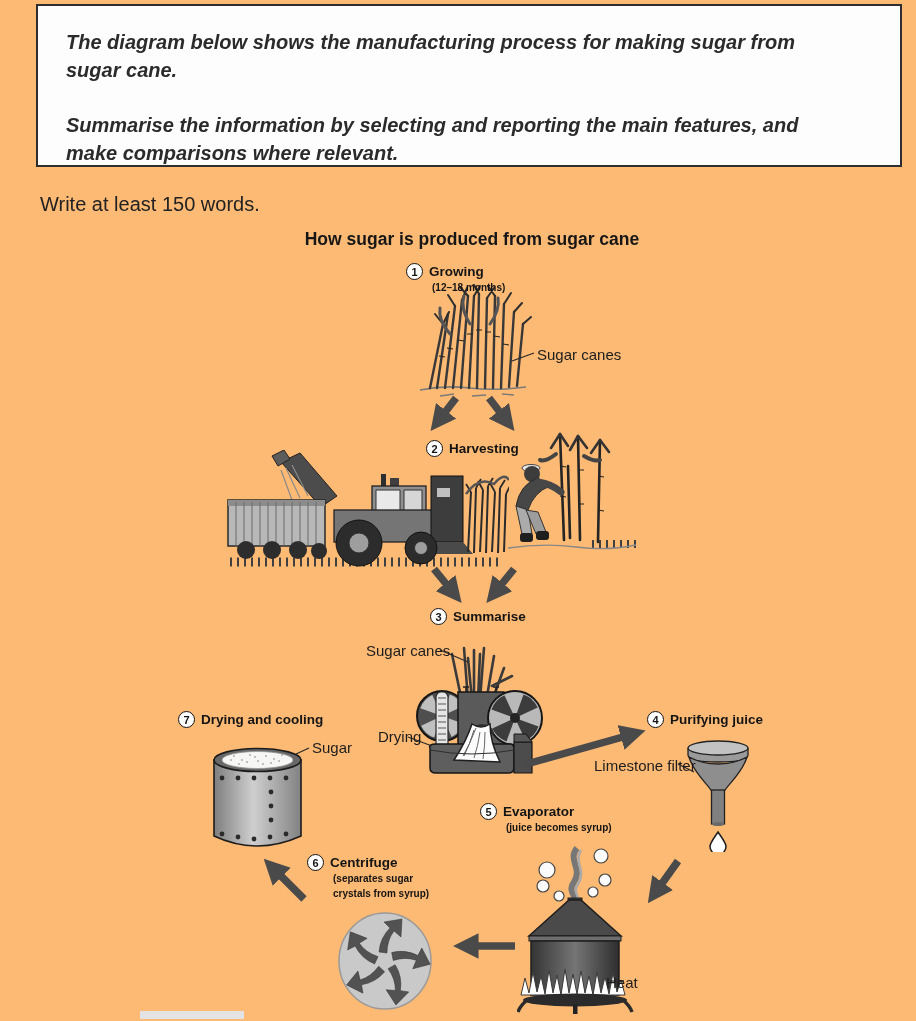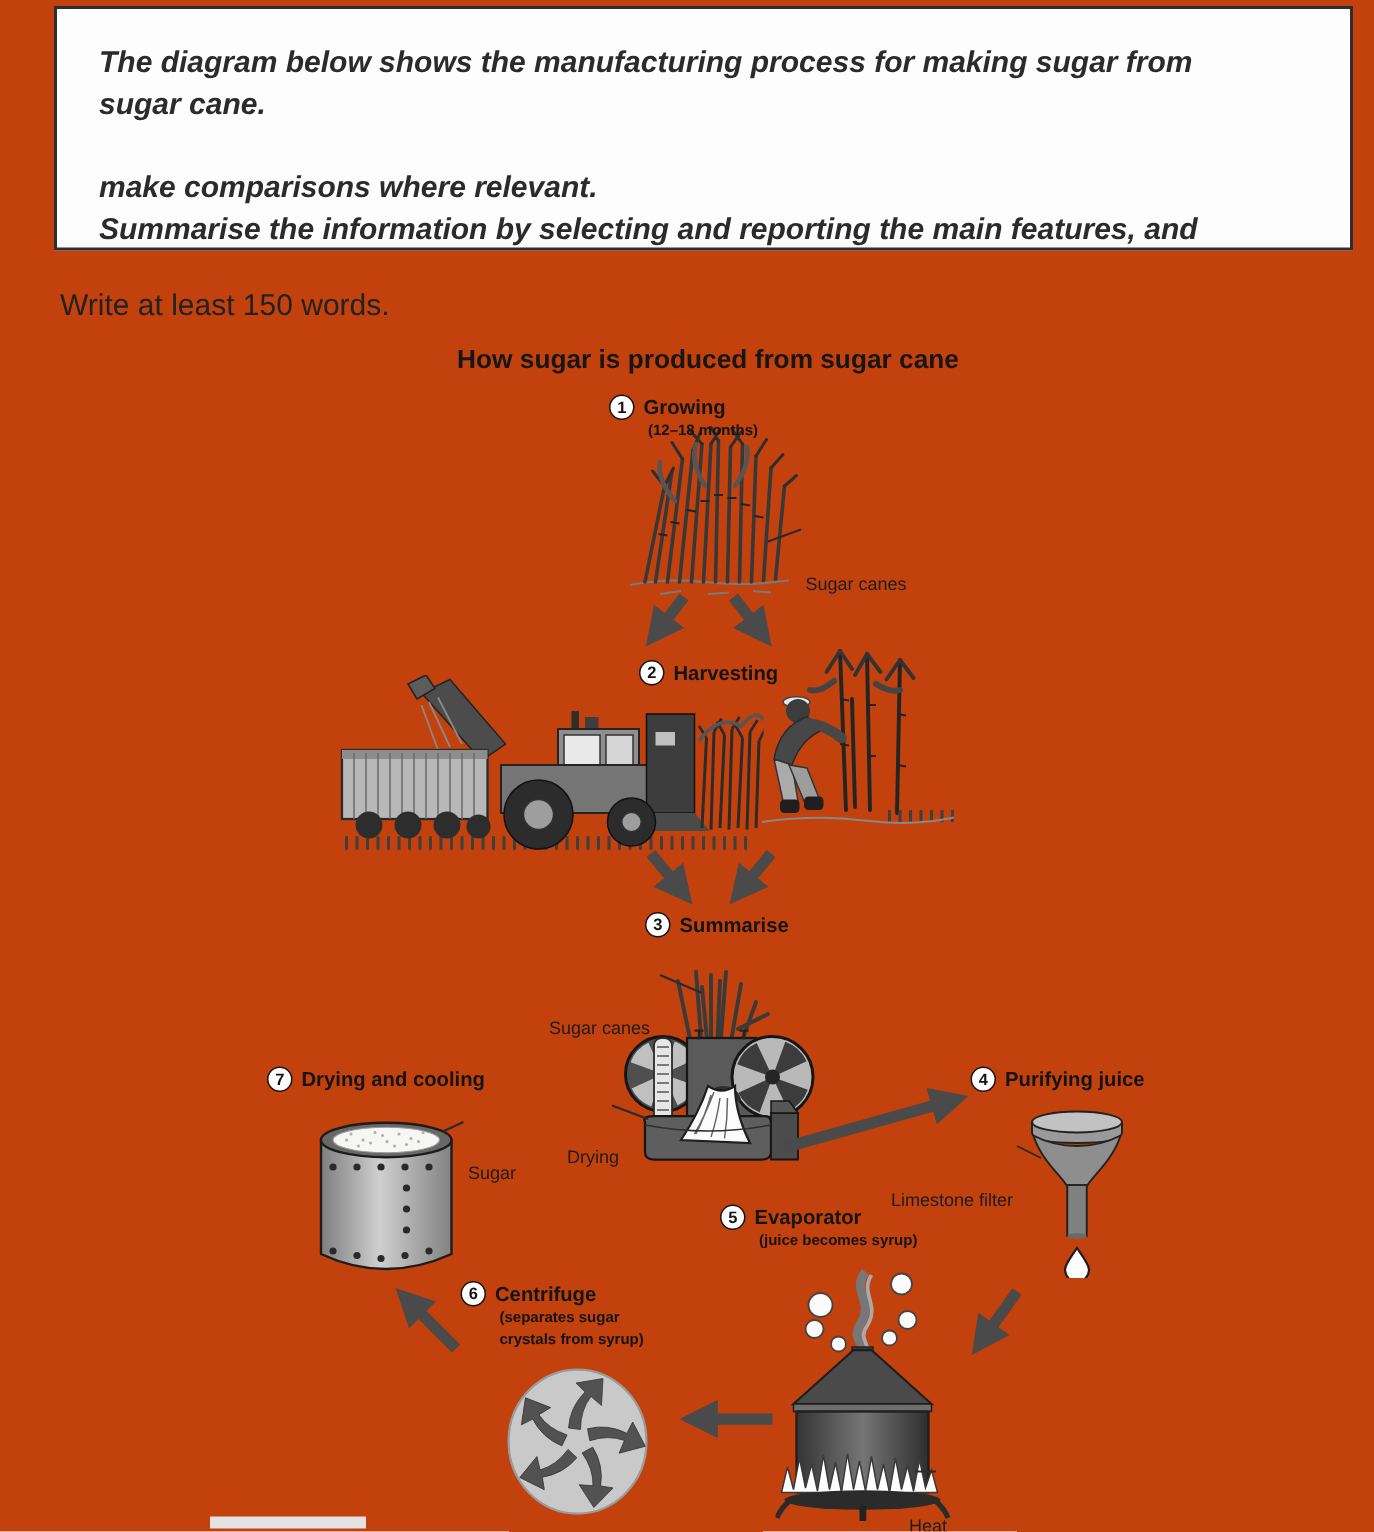--- a/index.html
+++ b/index.html
@@ -1,17 +1,17 @@
 <!DOCTYPE html>
 <html><head>
 <meta charset="utf-8">
 <style>
   html,body{margin:0;padding:0;background:#ffffff;}
   .page{
-    position:relative;width:916px;height:1021px;background:#c2410c;
+    position:relative;width:916px;height:1021px;background:#fdba74;
     font-family:"Liberation Sans",sans-serif;overflow:hidden;color:#1c1c1c;
   }
   .task-box{
     position:absolute;left:36px;top:4px;width:866px;height:163px;
     border:2px solid #2e2e2e;box-sizing:border-box;padding:22px 30px 0 28px;background:#fdfdfd;
   }
   .task-line{
     font-style:italic;font-weight:700;font-size:20px;line-height:1.42;color:#2b2b2b;margin:0;
     white-space:nowrap;
   }
@@ -24,36 +24,36 @@
   .step{
     position:absolute;display:flex;align-items:flex-start;gap:6px;
     font-weight:700;font-size:13.5px;color:#141414;white-space:nowrap;z-index:3;
   }
   .num{
     width:17px;height:17px;border:1.6px solid #141414;border-radius:50%;
     display:inline-flex;align-items:center;justify-content:center;
     font-size:11px;font-weight:700;background:#fff;box-sizing:border-box;margin-top:-1px;
   }
   .sub{position:absolute;font-weight:700;font-size:10px;color:#141414;white-space:nowrap;z-index:3;}
-  .ann{position:absolute;font-weight:400;font-size:12px;color:#1d1d1d;white-space:nowrap;z-index:3;margin-top:36px;}
+  .ann{position:absolute;font-weight:400;font-size:15px;color:#1d1d1d;white-space:nowrap;z-index:3;}
   .illus{position:absolute;z-index:1;}
   .connectors{position:absolute;left:0;top:0;z-index:2;pointer-events:none;}
   .artifact{position:absolute;left:140px;top:1011px;width:104px;height:8px;background:#e3e3e3;}
 </style>
 </head>
 <body>
 
 <div class="page">
 
   <div class="task-box">
     <p class="task-line">The diagram below shows the manufacturing process for making sugar from</p>
     <p class="task-line">sugar cane.</p>
     <div class="task-gap"></div>
+    <p class="task-line">Summarise the information by selecting and reporting the main features, and</p>
     <p class="task-line">make comparisons where relevant.</p>
-    <p class="task-line">Summarise the information by selecting and reporting the main features, and</p>
   </div>
 
   <div class="instruction">Write at least 150 words.</div>
 
   <div class="diagram-title">How sugar is produced from sugar cane</div>
 
   <div class="step" style="left:406px;top:264px">
     <span class="num">1</span>
     <span>Growing</span>
   </div>

